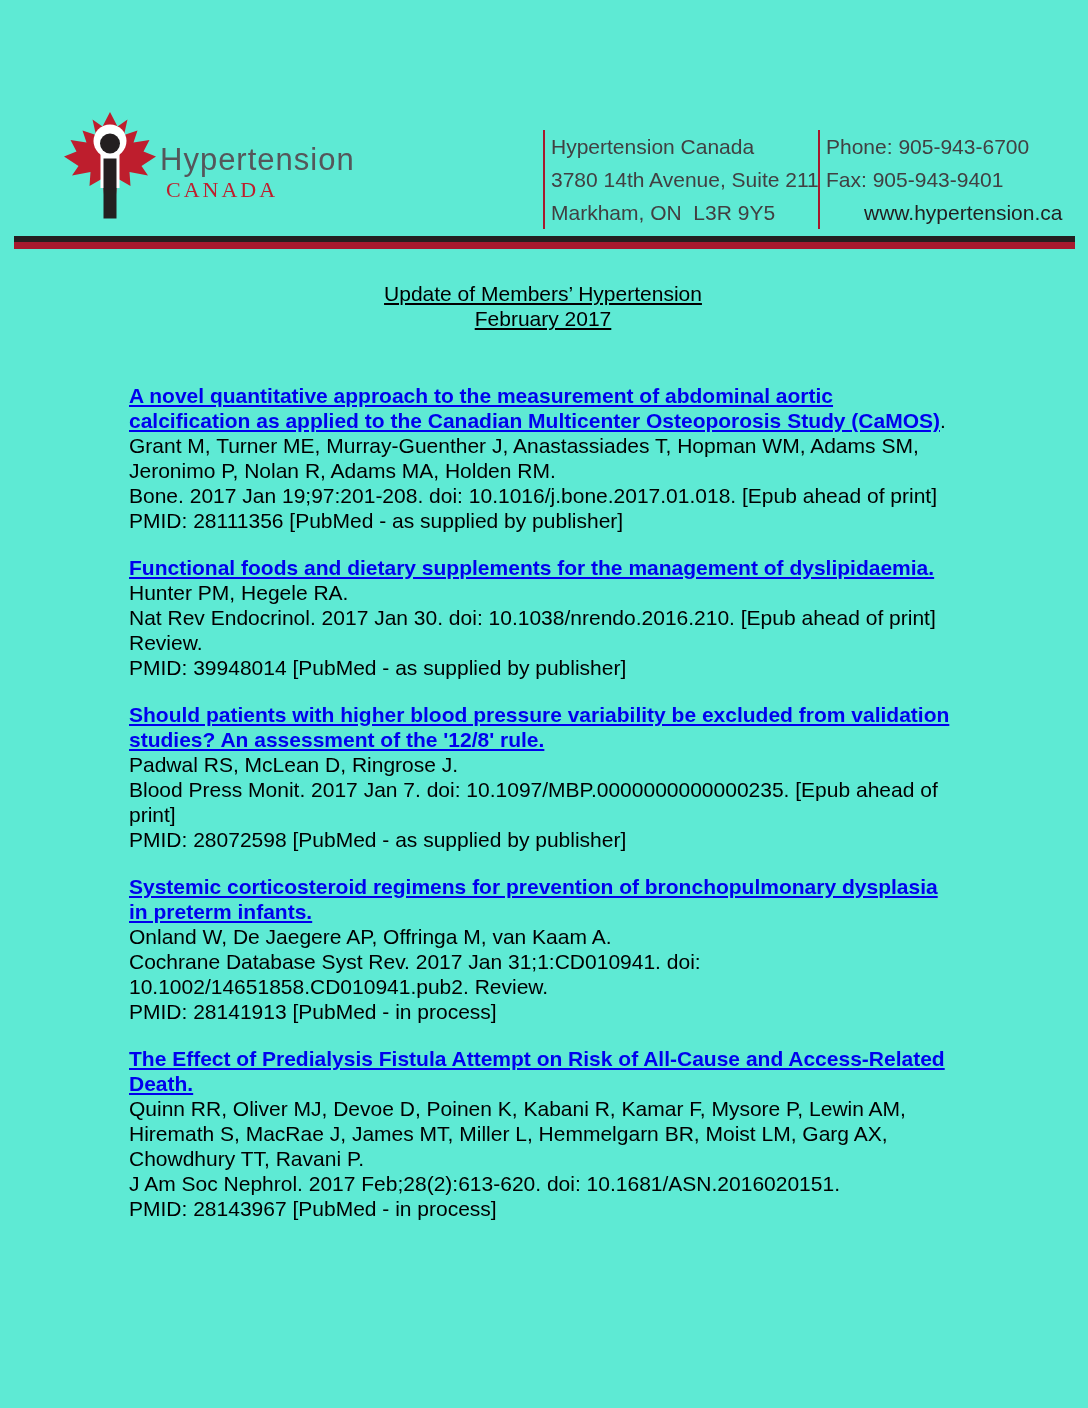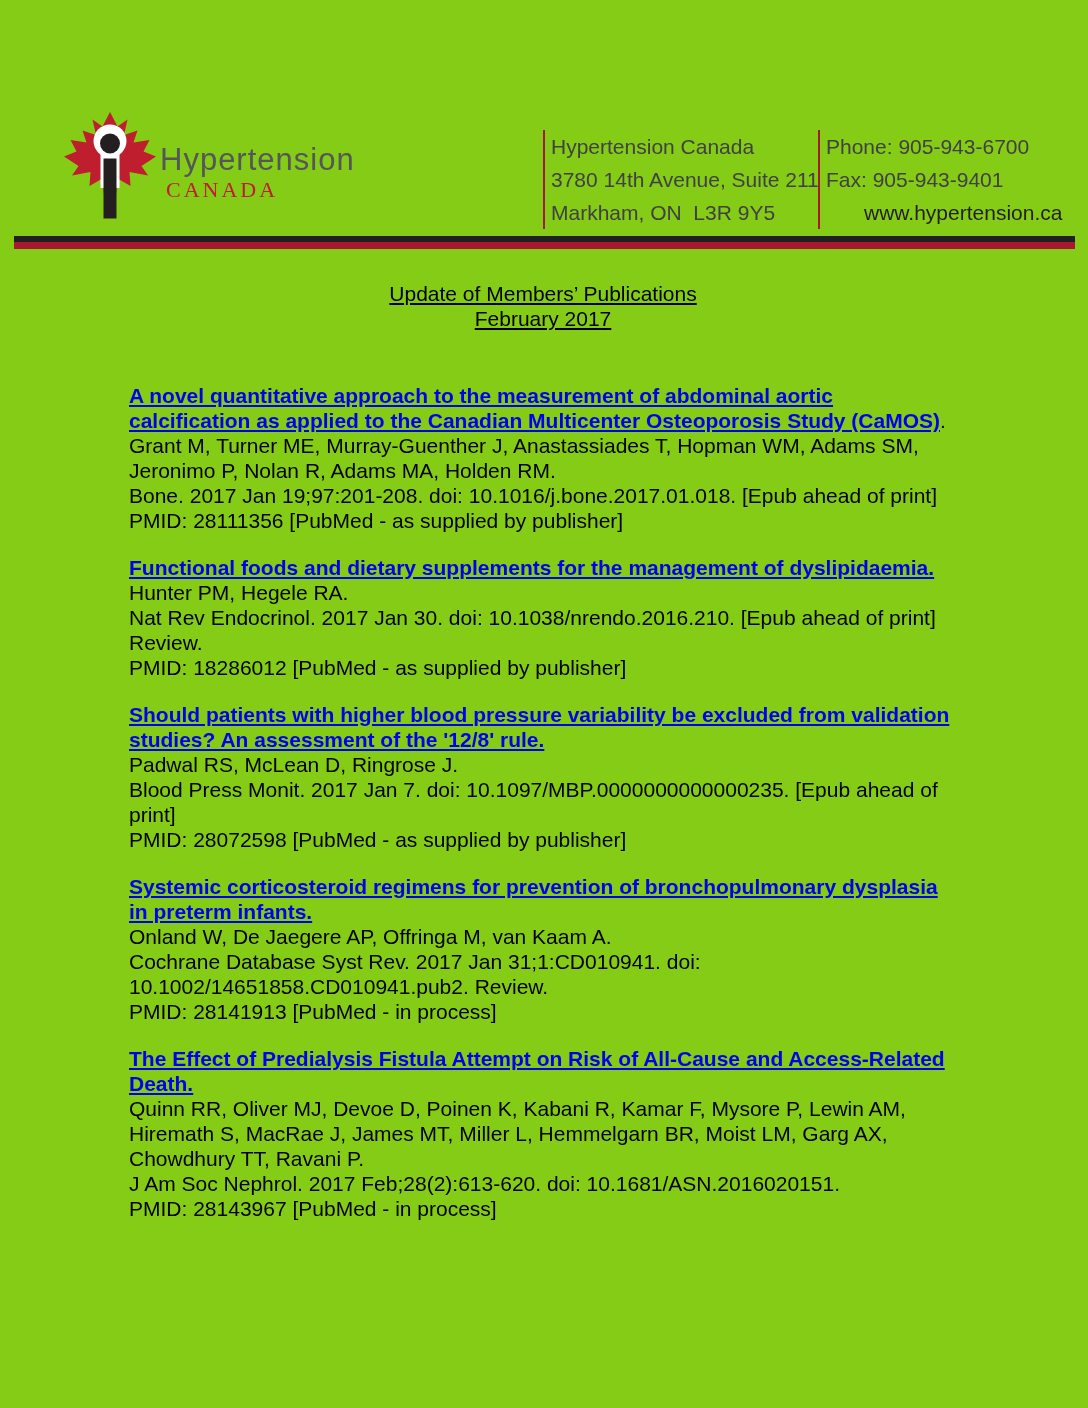--- a/index.html
+++ b/index.html
@@ -10,21 +10,21 @@
     --header_text:#414042;
     --logo_text_gray:#55565a;
     --body_text:#000000;
   }
   *{box-sizing:border-box;}
   html,body{margin:0;padding:0;background:#ffffff;}
   #page{
     position:relative;
     width:1088px;
     height:1408px;
-    background:#84cc16;
+    background:#5eead4;
     font-family:"Liberation Sans", sans-serif;
     color:var(--body_text);
     overflow:hidden;
   }
   
   .logo{position:absolute;left:57px;top:110px;width:106px;height:112px;}
   .brand-text{position:absolute;left:160px;top:143px;}
   .brand-name{font-size:31px;color:var(--logo_text_gray);letter-spacing:1px;line-height:34px;}
   .brand-sub{font-size:22px;color:var(--brand_red);letter-spacing:3px;line-height:26px;margin-left:6px;font-family:Liberation Serif, serif;}
   .contact-col{
@@ -81,37 +81,37 @@
     <div class="contact-line website">www.hypertension.ca</div>
   </div>
 
   <div class="divider">
     <div class="bar-top"></div>
     <div class="bar-bottom"></div>
   </div>
 
   <div class="content">
     <div class="doc-title">
-      <div>Update of Members’ Publications</div>
+      <div>Update of Members’ Hypertension</div>
       <div>February 2017</div>
     </div>
 
     <div>
   <div class="pub">
     <div class="pub-title"><a>A novel quantitative approach to the measurement of abdominal aortic calcification as applied to the Canadian Multicenter Osteoporosis Study (CaMOS)</a><span class="suffix">.</span></div>
     <div class="pub-authors">Grant M, Turner ME, Murray-Guenther J, Anastassiades T, Hopman WM, Adams SM, Jeronimo P, Nolan R, Adams MA, Holden RM.</div>
     <div class="pub-citation">Bone. 2017 Jan 19;97:201-208. doi: 10.1016/j.bone.2017.01.018. [Epub ahead of print]</div>
     <div class="pub-pmid">PMID: 28111356 [PubMed - as supplied by publisher]</div>
   </div>
 
   <div class="pub">
     <div class="pub-title"><a>Functional foods and dietary supplements for the management of dyslipidaemia.</a><span class="suffix"></span></div>
     <div class="pub-authors">Hunter PM, Hegele RA.</div>
     <div class="pub-citation">Nat Rev Endocrinol. 2017 Jan 30. doi: 10.1038/nrendo.2016.210. [Epub ahead of print] Review.</div>
-    <div class="pub-pmid">PMID: 18286012 [PubMed - as supplied by publisher]</div>
+    <div class="pub-pmid">PMID: 39948014 [PubMed - as supplied by publisher]</div>
   </div>
 
   <div class="pub">
     <div class="pub-title"><a>Should patients with higher blood pressure variability be excluded from validation studies? An assessment of the '12/8' rule.</a><span class="suffix"></span></div>
     <div class="pub-authors">Padwal RS, McLean D, Ringrose J.</div>
     <div class="pub-citation">Blood Press Monit. 2017 Jan 7. doi: 10.1097/MBP.0000000000000235. [Epub ahead of print]</div>
     <div class="pub-pmid">PMID: 28072598 [PubMed - as supplied by publisher]</div>
   </div>
 
   <div class="pub">

